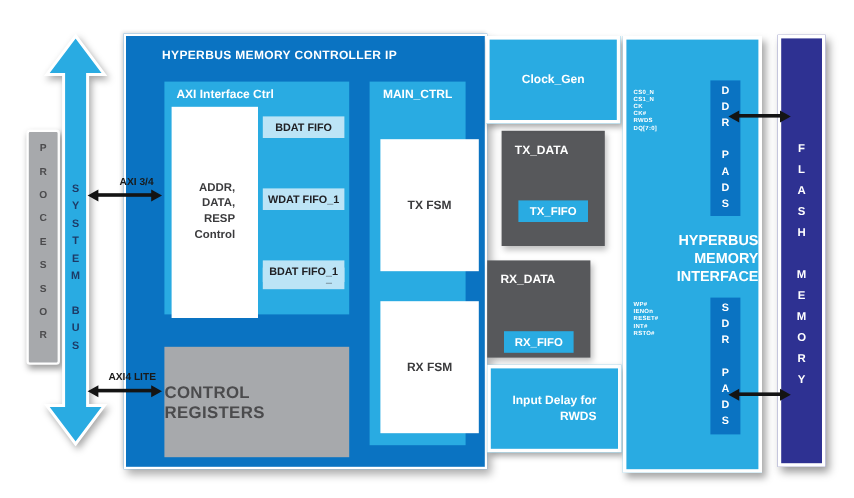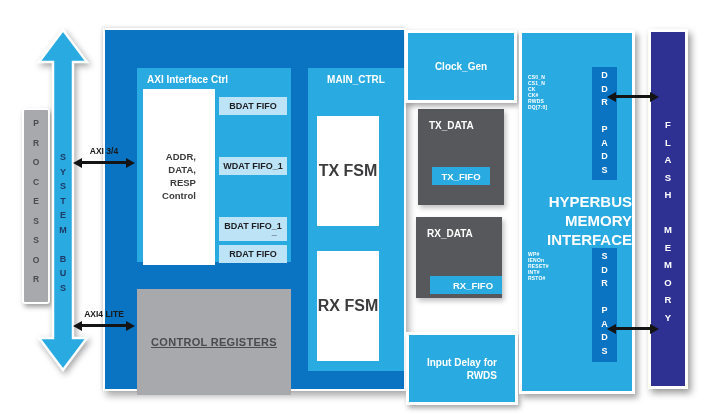--- a/index.html
+++ b/index.html
@@ -26,74 +26,74 @@
   .sysbus-label .vtext{letter-spacing:4.5px;}
 
   
   .harrow{position:absolute;height:3px;background:#141414;z-index:30;}
   .harrow::before{content:"";position:absolute;left:-8px;top:-3.5px;
     border-top:5px solid transparent;border-bottom:5px solid transparent;
     border-right:9px solid #141414;}
   .harrow::after{content:"";position:absolute;right:-8px;top:-3.5px;
     border-top:5px solid transparent;border-bottom:5px solid transparent;
     border-left:9px solid #141414;}
-  .buslabel{color:#191919;font-size:8.5px;text-align:center;z-index:30;}
+  .buslabel{color:#191919;font-size:8.5px;text-align:right;z-index:30;}
 
   
   .mainbox{
     left:103px;top:28px;width:299px;height:359px;background:#0A73C2;
     border:2px solid #fff;box-shadow:3px 5px 7px rgba(0,0,0,.32),-1px -1px 3px rgba(0,0,0,.12);
   }
   .mainbox-title{position:absolute;left:30px;top:11px;color:#fff;font-size:10px;letter-spacing:.3px;}
   .axictrl{position:absolute;left:32px;top:38px;width:154px;height:194px;background:#29ABE2;}
   .axictrl-title{position:absolute;left:10px;top:6px;color:#fff;font-size:10px;}
   .ctrlblock{
     position:absolute;left:6px;top:21px;width:72px;height:176px;background:#fff;
     color:#3B3B3D;font-size:9.5px;line-height:1.35;
   }
   .fifo{
     position:absolute;left:82px;width:68px;height:18px;background:#BCE4F6;
     color:#202024;font-size:9px;
   }
   .ctrlreg{
-    position:absolute;left:32px;top:259px;width:154px;height:106px;background:#A7A9AC;
-    color:#4B4B4D;font-size:11px;letter-spacing:.3px;text-decoration:underline;
+    position:absolute;left:32px;top:259px;width:154px;height:92px;background:#A7A9AC;
+    color:#4B4B4D;font-size:14px;letter-spacing:.3px;
   }
-  .mainctrl{position:absolute;left:203px;top:38px;width:80px;height:303px;background:#29ABE2;padding-left:16px;}
+  .mainctrl{position:absolute;left:203px;top:38px;width:80px;height:303px;background:#29ABE2;}
   .mainctrl-title{position:absolute;left:0;right:0;top:6px;text-align:center;color:#fff;font-size:10px;}
-  .fsm{position:absolute;left:9px;width:62px;height:110px;background:#fff;color:#3B3B3D;font-size:16px;}
+  .fsm{position:absolute;left:9px;width:82px;height:110px;background:#fff;color:#3B3B3D;font-size:10px;}
 
   
   .clockgen{
     left:405px;top:30px;width:106px;height:67px;background:#29ABE2;
     border:3px solid #fff;box-shadow:2px 3px 5px rgba(0,0,0,.35);
     color:#fff;font-size:10px;
   }
   .datab{background:#57585B;box-shadow:2px 3px 5px rgba(0,0,0,.25);}
   .txdata{left:418px;top:109px;width:86px;height:96px;}
-  .rxdata{left:416px;top:217px;width:86px;height:81px;}
+  .rxdata{left:406px;top:217px;width:86px;height:81px;}
   .datab-title{position:absolute;left:11px;top:11px;color:#fff;font-size:10px;}
   .datafifo{position:absolute;left:14px;width:58px;height:18px;background:#29ABE2;color:#fff;font-size:9.5px;}
   .inputdelay{
-    left:406px;top:332px;width:106px;height:67px;background:#29ABE2;
+    left:406px;top:304px;width:106px;height:67px;background:#29ABE2;
     border:3px solid #fff;box-shadow:2px 3px 5px rgba(0,0,0,.35);
     color:#fff;font-size:10px;line-height:1.3;
   }
 
   
   .hbmi{
     left:519px;top:30px;width:110px;height:358px;background:#29ABE2;
     border:3px solid #fff;box-shadow:3px 4px 6px rgba(0,0,0,.35);
   }
   .signals{position:absolute;left:6px;color:#fff;font-size:5px;line-height:6px;letter-spacing:.2px;font-weight:bold;}
   .pads{
     position:absolute;left:70px;width:25px;background:#0A73C2;color:#fff;font-size:9px;
   }
   .pads .vtext{letter-spacing:3.5px;}
-  .hbmi-title{position:absolute;left:0;right:0;top:160px;color:#fff;font-size:15px;line-height:1.25;}
+  .hbmi-title{position:absolute;left:0;right:0;top:160px;color:#fff;font-size:12px;line-height:1.25;}
 
   
   .flash{
     left:648px;top:29px;width:40px;height:360px;background:#2E3192;
     border:3px solid #fff;box-shadow:3px 4px 7px rgba(0,0,0,.4);
     color:#fff;font-size:9.5px;padding-top:30px;box-sizing:border-box;
   }
   .flash .vtext{letter-spacing:6.5px;}
 </style>
 </head>
@@ -112,53 +112,53 @@
     <div class="vtext">SYSTEM BUS</div>
   </div>
 
   <div class="abs buslabel" style="left:80px;top:146px;width:48px;">AXI 3/4</div>
   <div class="harrow" style="left:81px;top:161px;width:46px;"></div>
 
   <div class="abs buslabel" style="left:78px;top:309px;width:52px;">AXI4 LITE</div>
   <div class="harrow" style="left:81px;top:324px;width:46px;"></div>
 
   <div class="abs mainbox">
+    <div class="mainbox-title">HYPERBUS MEMORY CONTROLLER IP</div>
 
     <div class="axictrl">
       <div class="axictrl-title">AXI Interface Ctrl</div>
       <div class="ctrlblock flexc pre">ADDR,
 DATA,
 RESP
 Control</div>
       <div class="fifo flexc" style="top:29px;">BDAT FIFO</div>
       <div class="fifo flexc" style="top:89px;text-align:center;">WDAT FIFO_1</div>
       <div class="fifo flexc" style="top:119px;margin-top:36px;">BDAT FIFO_0</div>
       <div class="fifo flexc" style="top:149px;">BDAT FIFO_1</div>
-      <div class="fifo flexc" style="top:177px;">RDAT FIFO</div>
     </div>
 
     <div class="ctrlreg flexc">CONTROL REGISTERS</div>
 
     <div class="mainctrl">
       <div class="mainctrl-title">MAIN_CTRL</div>
       <div class="fsm flexc" style="top:48px;">TX FSM</div>
       <div class="fsm flexc" style="top:183px;">RX FSM</div>
     </div>
   </div>
 
   <div class="abs datab txdata">
     <div class="datab-title">TX_DATA</div>
     <div class="datafifo flexc" style="top:58px;">TX_FIFO</div>
   </div>
 
   <div class="abs clockgen flexc">Clock_Gen</div>
 
   <div class="abs datab rxdata">
     <div class="datab-title">RX_DATA</div>
-    <div class="datafifo flexc" style="top:59px;padding-left:14px;">RX_FIFO</div>
+    <div class="datafifo flexc" style="top:59px;">RX_FIFO</div>
   </div>
 
   <div class="abs inputdelay flexc pre">Input Delay for
 RWDS</div>
 
   <div class="abs hbmi">
     <div class="signals" style="top:41px;">
         <div>CS0_N</div>
         <div>CS1_N</div>
         <div>CK</div>

